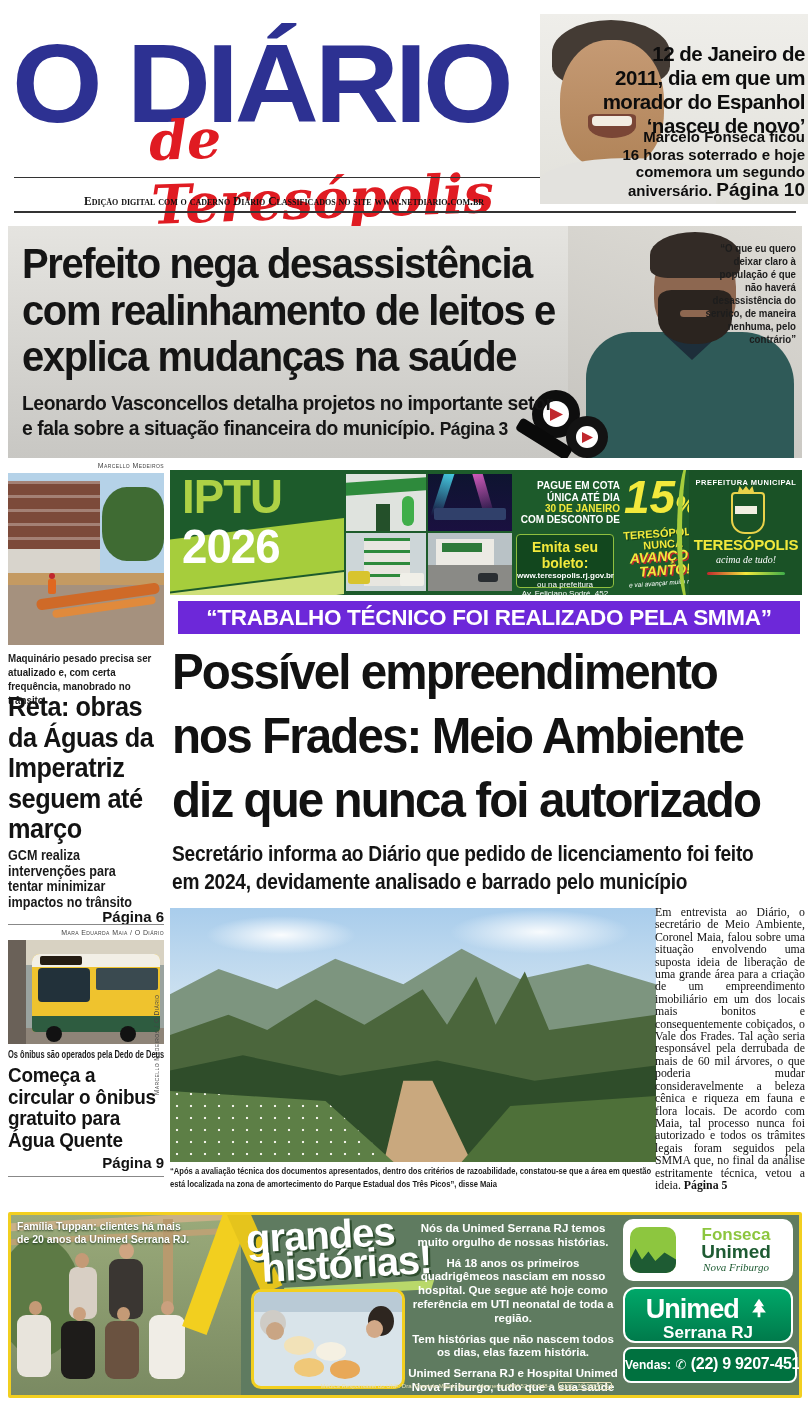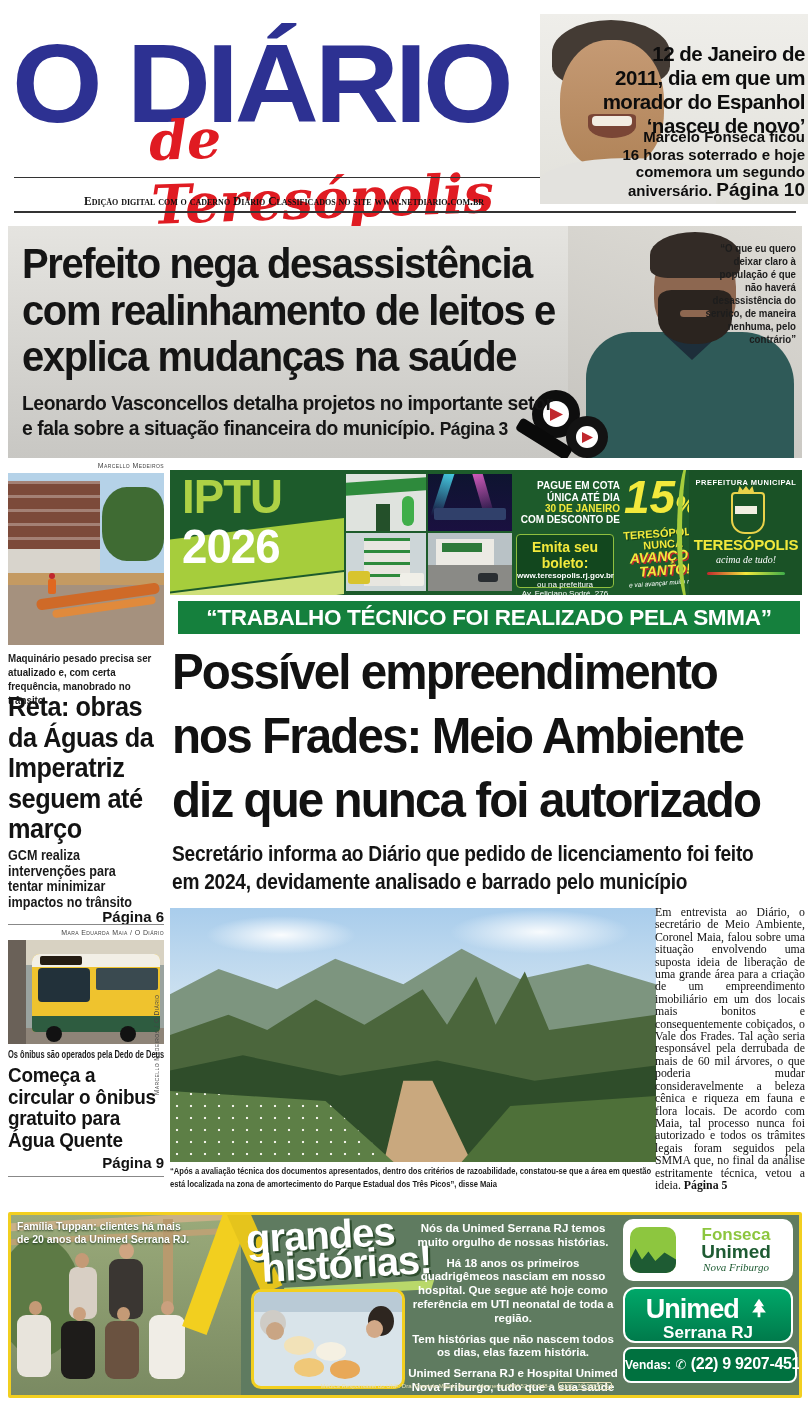--- a/index.html
+++ b/index.html
@@ -186,21 +186,21 @@
     <div class="a r b" style="left:348px;top:33px;width:102px;font-size:10px;line-height:11.5px;color:#f2e93c;">30 DE JANEIRO</div>
     <div class="a r b" style="left:348px;top:44px;width:102px;font-size:10px;line-height:11.5px;color:#ffffff;">COM DESCONTO DE</div>
     <div class="a b" style="left:454px;top:0px;color:#f2e93c;">
       <span style="font-size:46px;font-style:italic;">15</span><span style="font-size:24px;font-style:italic;">%</span>
     </div>
 
     <div class="a c" style="left:346px;top:64px;width:96px;height:48px;border:1px solid #8fbf3f;border-radius:4px;background:rgba(6,46,16,.45);padding-top:4px;">
       <div class="b" style="font-size:14px;color:#f2e93c;">Emita seu boleto:</div>
       <div class="b" style="font-size:8px;color:#fff;">www.teresopolis.rj.gov.br</div>
       <div style="font-size:8px;color:#fff;">ou na prefeitura</div>
-      <div style="font-size:8px;color:#fff;">Av. Feliciano Sodré, 276</div>
+      <div style="font-size:8px;color:#fff;">Av. Feliciano Sodré, 452</div>
     </div>
 
     <div class="a c" style="left:448px;top:58px;width:92px;transform:rotate(-4deg);">
       <div class="b pre" style="font-size:11px;line-height:11px;color:#f2e93c;text-shadow:1px 1px 0 #123a18;">TERESÓPOLIS
 NUNCA</div>
       <div class="b pre" style="font-size:14px;line-height:13.5px;font-style:italic;color:#f2e93c;text-shadow:1.5px 1.5px 0 #c0272d;">AVANÇOU
 TANTO!</div>
       <div style="font-size:6.5px;font-style:italic;color:#fff;margin-top:2px;">e vai avançar muito mais!</div>
     </div>
 
@@ -211,21 +211,21 @@
       <div class="a" style="left:42px;top:22px;width:30px;height:38px;border:2px solid #ead24a;border-radius:4px 4px 14px 14px;">
         <div class="a" style="left:2px;top:12px;width:22px;height:8px;background:#f2efe2;"></div>
         <div class="a" style="left:5px;top:-8px;width:16px;height:6px;background:#ead24a;clip-path:polygon(0 100%,10% 0,30% 70%,50% 0,70% 70%,90% 0,100% 100%);"></div>
       </div>
       <div class="a c b" style="left:2px;top:66px;width:110px;font-size:15px;color:#f2e93c;letter-spacing:-0.2px;">TERESÓPOLIS</div>
       <div class="a c serif" style="left:2px;top:84px;width:110px;font-size:10px;font-style:italic;color:#fff;">acima de tudo!</div>
       <div class="a" style="left:18px;top:102px;width:78px;height:3px;border-radius:2px;background:linear-gradient(90deg,#c0272d,#f2e93c,#3fae49);"></div>
     </div>
   </div>
 
-  <div class="a c b" style="left:178px;top:601px;width:622px;height:33px;line-height:33px;background:#15803d;color:#ffffff;font-size:22.5px;letter-spacing:-0.3px;">“TRABALHO TÉCNICO FOI REALIZADO PELA SMMA”</div>
+  <div class="a c b" style="left:178px;top:601px;width:622px;height:33px;line-height:33px;background:#6d28d9;color:#ffffff;font-size:22.5px;letter-spacing:-0.3px;">“TRABALHO TÉCNICO FOI REALIZADO PELA SMMA”</div>
 
   <div class="a b pre sx95" style="left:172px;top:640px;width:680px;font-size:50px;line-height:64px;letter-spacing:-2px;color:#121212;">Possível empreendimento
 nos Frades: Meio Ambiente
 diz que nunca foi autorizado</div>
 
   <div class="a b pre sx85" style="left:172px;top:840px;width:745px;font-size:22.5px;line-height:28px;letter-spacing:-0.3px;color:#151515;">Secretário informa ao Diário que pedido de licenciamento foi feito
 em 2024, devidamente analisado e barrado pelo município</div>
 
   <div class="ph" style="left:170px;top:908px;width:486px;height:254px;background:linear-gradient(180deg,#a9cdec 0%,#cfe2f0 38%,#e8f0f4 52%);">
     <div class="a" style="left:36px;top:8px;width:150px;height:38px;background:radial-gradient(closest-side,rgba(255,255,255,.95),rgba(255,255,255,0));"></div>

